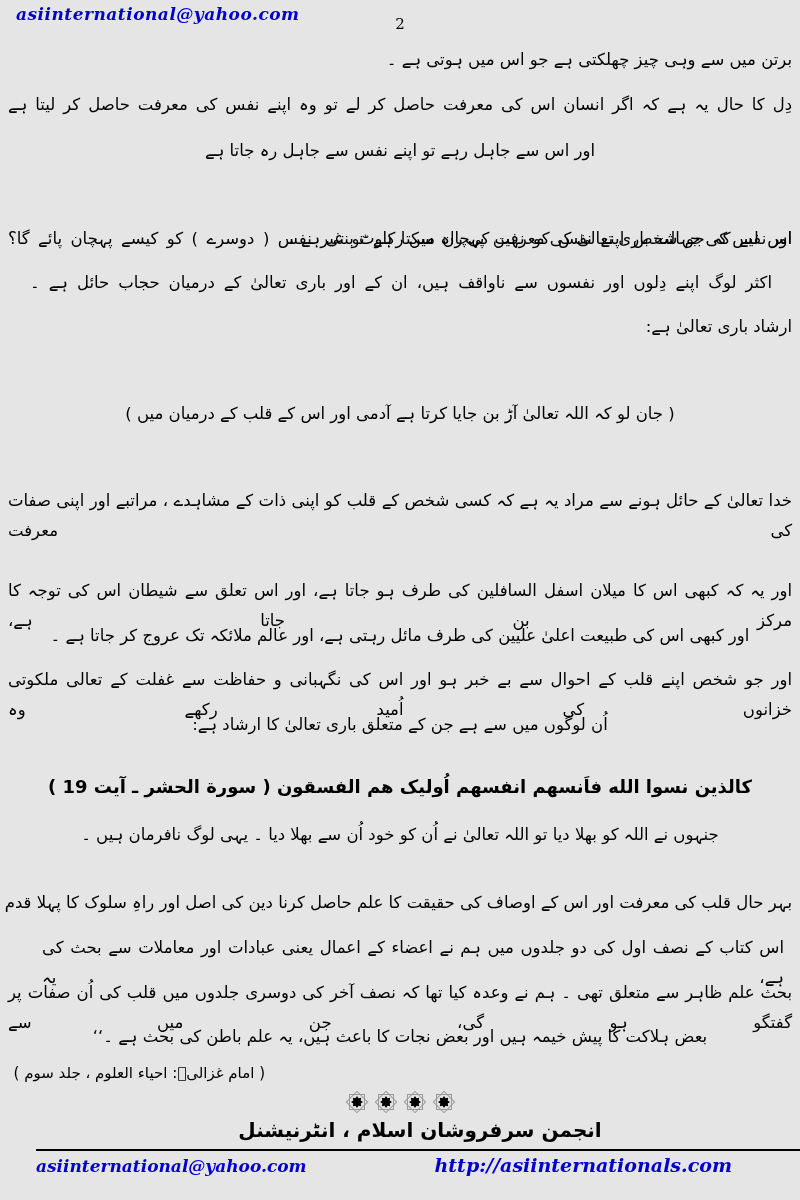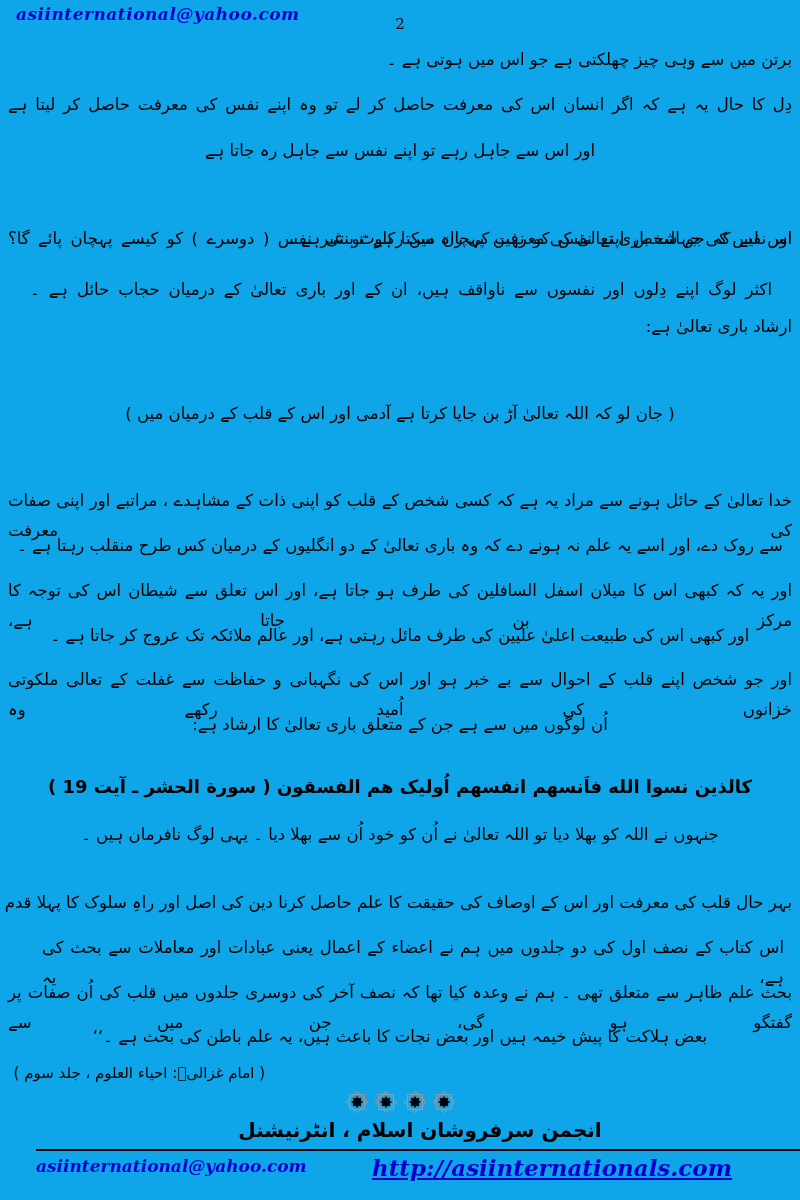--- a/index.html
+++ b/index.html
@@ -1,19 +1,19 @@
 <!DOCTYPE html>
 <html lang="ur"><head>
 <meta charset="utf-8">
 <style>
   html,body{margin:0;padding:0;background:#ffffff;}
   .page{
     position:relative;
     width:800px;height:1200px;
-    background:#0ea5e9;
+    background:#e5e5e5;
     font-family:"DejaVu Sans",sans-serif;
     color:#000;
     overflow:hidden;
   }
   
   .hdr-email{
     position:absolute;top:4px;left:16px;
     font-family:"DejaVu Serif",serif;
     font-style:italic;font-weight:bold;
     font-size:17px;color:#0000cc;
@@ -67,42 +67,41 @@
   .ftr-email{
     position:absolute;top:1156px;left:36px;
     font-family:"DejaVu Serif",serif;
     font-style:italic;font-weight:bold;
     font-size:17px;color:#0000cc;
   }
   .ftr-url{
     position:absolute;top:1154px;right:68px;
     font-family:"DejaVu Serif",serif;
     font-style:italic;font-weight:bold;
-    font-size:23px;color:#0000cc;text-decoration:underline;
+    font-size:19px;color:#0000cc;
   }
 </style>
 </head>
 <body>
 
 <div class="page">
 
   <div class="hdr-email">asiinternational@yahoo.com</div>
   <div class="page-num">2</div>
 
   <div class="line stretch" style="top:90px;">دِل کا حال یہ ہے کہ اگر انسان اس کی معرفت حاصل کر لے تو وہ اپنے نفس کی معرفت حاصل کر لیتا ہے</div>
   <div class="line right" style="top:45px;">برتن میں سے وہی چیز چھلکتی ہے جو اس میں ہوتی ہے ۔</div>
   <div class="line center" style="top:136px;">اور اس سے جاہل رہے تو اپنے نفس سے جاہل رہ جاتا ہے</div>
   <div class="line right" style="top:180px;margin-top:44px;">اور نفس کی جہالت باری تعالیٰ کی معرفت کی راہ میں رکاوٹ بنتی ہے ۔</div>
   <div class="line stretch" style="top:224px;">اس لیے کہ جو شخص اپنے نفس کو نہیں پہچان سکتا ہے تو غیر نفس ( دوسرے ) کو کیسے پہچان پائے گا؟</div>
-  <div class="line stretch" style="top:268px;left:30px;right:28px;margin-top:7px;">اکثر لوگ اپنے دِلوں اور نفسوں سے ناواقف ہیں،  ان کے اور باری تعالیٰ کے درمیان حجاب حائل ہے ۔</div>
+  <div class="line stretch" style="top:268px;left:30px;right:28px;">اکثر لوگ اپنے دِلوں اور نفسوں سے ناواقف ہیں،  ان کے اور باری تعالیٰ کے درمیان حجاب حائل ہے ۔</div>
   <div class="line right" style="top:312px;">ارشاد باری تعالیٰ ہے:</div>
   <div class="line center" style="top:399px;">( جان لو کہ اللہ تعالیٰ آڑ بن جایا کرتا ہے آدمی اور اس کے قلب کے درمیان میں )</div>
 
   <div class="line stretch" style="top:486px;">خدا تعالیٰ کے حائل ہونے سے مراد یہ ہے کہ کسی شخص کے قلب کو اپنی ذات کے مشاہدے ، مراتبے اور اپنی صفات کی معرفت</div>
-  <div class="line center" style="top:531px;">سے روک دے،  اور اسے یہ علم نہ ہونے دے کہ وہ باری تعالیٰ کے دو انگلیوں کے درمیان کس طرح منقلب رہتا ہے ۔</div>
   <div class="line stretch" style="top:576px;">اور یہ کہ کبھی اس کا میلان اسفل السافلین کی طرف ہو جاتا ہے،  اور اس تعلق سے شیطان اس کی توجہ کا مرکز بن جاتا ہے،</div>
   <div class="line center" style="top:621px;">اور کبھی اس کی طبیعت اعلیٰ علیین کی طرف مائل رہتی ہے،  اور عالم ملائکہ تک عروج کر جاتا ہے ۔</div>
   <div class="line stretch" style="top:665px;">اور جو شخص اپنے قلب کے احوال سے بے خبر ہو اور اس کی نگہبانی و حفاظت سے غفلت کے تعالی ملکوتی خزانوں کی اُمید رکھے وہ</div>
   <div class="line center" style="top:710px;">اُن لوگوں میں سے ہے جن کے متعلق باری تعالیٰ کا ارشاد ہے:</div>
 
   <div class="line center arabic" style="top:772px;">كالذين نسوا الله فاَنسهم انفسهم اُوليک هم الفسقون ( سورة الحشر ـ آیت 19 )</div>
   <div class="line center" style="top:820px;">جنہوں نے اللہ کو بھلا دیا تو اللہ تعالیٰ نے  اُن کو خود اُن سے بھلا دیا ۔ یہی لوگ نافرمان ہیں ۔</div>
 
   <div class="line right" style="top:888px;left:100px;">بہر حال قلب کی معرفت اور اس کے اوصاف کی حقیقت کا علم حاصل کرنا دین کی اصل اور راہِ سلوک کا پہلا قدم ہے ۔</div>
   <div class="line stretch" style="top:978px;">بحث علم ظاہر سے متعلق تھی ۔ ہم نے وعدہ کیا تھا کہ نصف آخر کی دوسری جلدوں میں قلب کی اُن صفات پر گفتگو ہو گی، جن میں سے</div>

